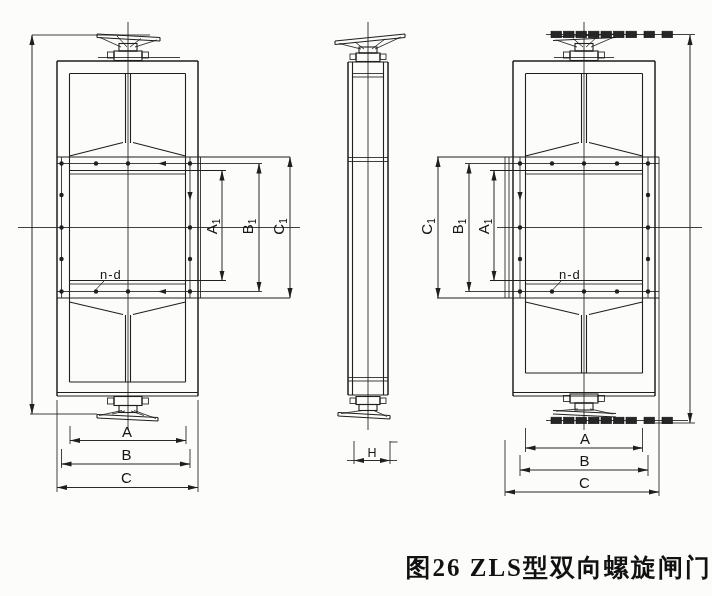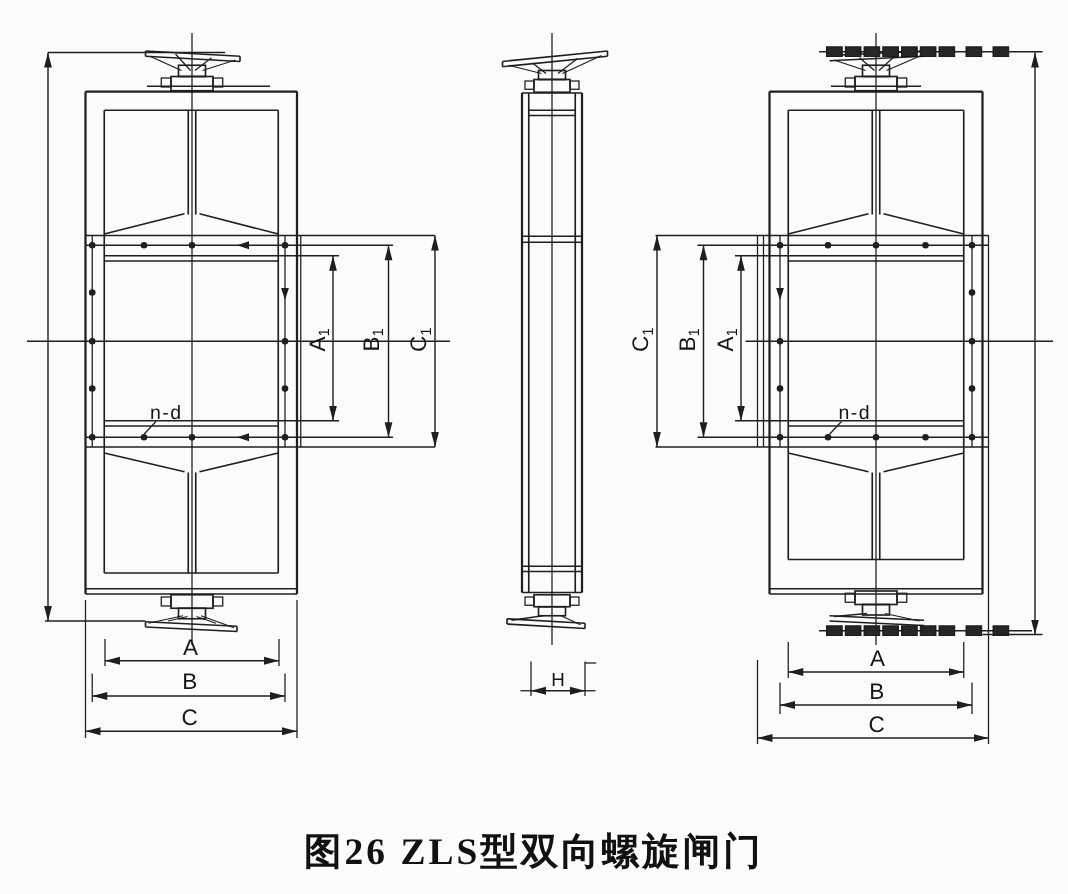--- a/index.html
+++ b/index.html
@@ -10,21 +10,21 @@
   .ln{stroke:#1f1f1f;stroke-width:1.1;fill:none}
   .thin{stroke:#1f1f1f;stroke-width:0.85;fill:none}
   .dim{stroke:#1f1f1f;stroke-width:0.95;fill:none}
   .bolt{fill:#1f1f1f;stroke:none}
   .tri{fill:#1f1f1f;stroke:none}
   .lbl{font-family:"Liberation Sans",sans-serif;font-size:15px;fill:#161616}
   .sub{font-size:10px}
   .nd{font-family:"Liberation Sans",sans-serif;font-size:13px;fill:#161616;letter-spacing:1px}
   .hlbl{font-family:"Liberation Sans",sans-serif;font-size:12.5px;fill:#161616}
   .link{fill:#262626;stroke:#111;stroke-width:0.6}
-  #caption{position:absolute;left:0;top:551px;width:712px;text-align:center;
+  #caption{position:absolute;left:0;top:551px;width:712px;text-align:right;
            font-family:"Liberation Serif",serif;font-weight:bold;font-size:25px;
            color:#111;letter-spacing:2px;}
 </style>
 </head>
 <body>
 
 <div id="page">
 <svg width="712" height="596" viewBox="0 0 712 596">
   <defs>
     <marker id="aS" markerWidth="11" markerHeight="7" refX="0.5" refY="3.5" orient="auto" markerUnits="userSpaceOnUse">

